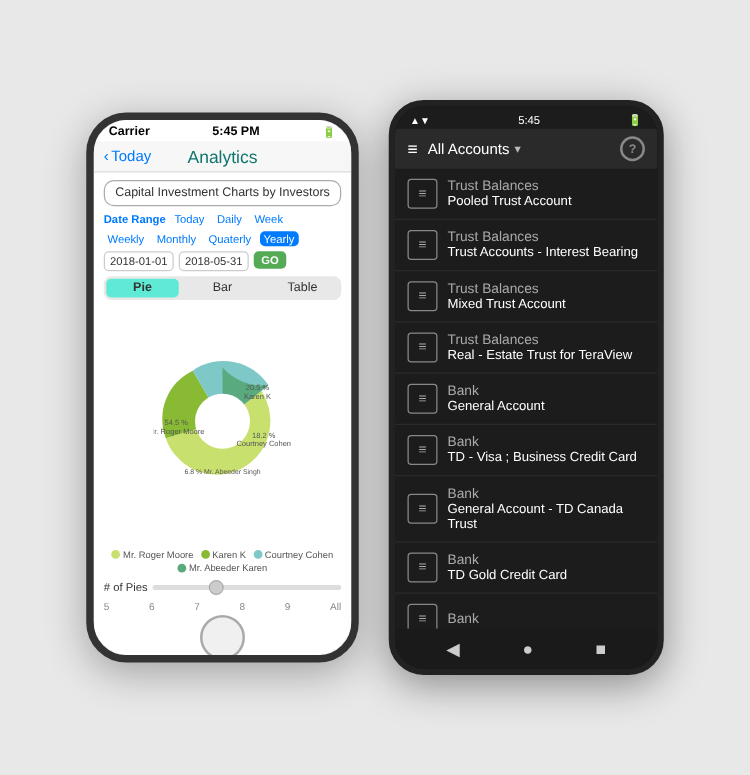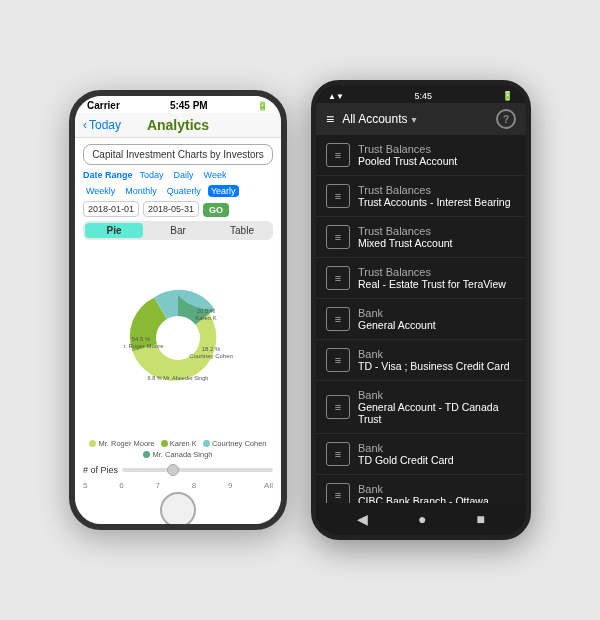--- a/index.html
+++ b/index.html
@@ -64,41 +64,41 @@
       padding: 4px 8px;
       display: flex;
       align-items: center;
       justify-content: center;
       position: relative;
     }
     .ios-nav-back {
       position: absolute; left: 8px;
       color: #007aff; font-size: 12px; display: flex; align-items: center; gap: 2px;
     }
-    .ios-nav-title { font-size: 14px; font-weight: 700; color: #4d7c0f; }
+    .ios-nav-title { font-size: 14px; font-weight: 400; color: #0f766e; }
     .ios-content { flex: 1; overflow: hidden; padding: 6px 8px; display: flex; flex-direction: column; gap: 4px; }
     .chart-selector-btn {
       border: 1px solid #aaa; border-radius: 8px;
       padding: 4px 8px; font-size: 10px; color: #333;
       text-align: center; background: #fff;
     }
     .date-range-row {
       display: flex; gap: 4px; align-items: center;
     }
     .date-range-label { font-size: 9px; color: #007aff; font-weight: 600; }
     .date-btn { font-size: 9px; color: #007aff; padding: 1px 3px; }
     .period-row {
       display: flex; gap: 4px; align-items: flex-start;
     }
     .period-btn { font-size: 9px; color: #007aff; padding: 1px 3px; }
     .period-btn.active {
       background: #007aff; color: #fff; border-radius: 4px;
     }
     .date-input-row {
-      display: flex; align-items: flex-end; gap: 4px;
+      display: flex; align-items: flex-start; gap: 4px;
     }
     .date-input {
       border: 1px solid #ccc; border-radius: 4px;
       font-size: 9px; padding: 2px 4px; color: #333;
     }
     .go-btn {
       background: #5a5; color: #fff; border-radius: 4px;
       font-size: 9px; padding: 2px 6px; font-weight: 600;
     }
     .chart-type-row {
@@ -313,21 +313,21 @@
         <div class="legend-item">
           <div class="legend-dot" style="background:#88bb33;"></div>
           <span>Karen K</span>
         </div>
         <div class="legend-item">
           <div class="legend-dot" style="background:#7ec8c8;"></div>
           <span>Courtney Cohen</span>
         </div>
         <div class="legend-item">
           <div class="legend-dot" style="background:#5aaa80;"></div>
-          <span>Mr. Canada Singh</span>
+          <span>Mr. Abeeder Karen</span>
         </div>
       </div>
 
       <div class="slider-row">
         <span class="slider-label"># of Pies</span>
         <div class="slider-track">
           <div class="slider-thumb"></div>
         </div>
       </div>
       <div class="slider-numbers">
@@ -442,21 +442,20 @@
           <span class="list-text-top">Bank</span>
           <span class="list-text-bottom">TD Gold Credit Card</span>
         </div>
       </div>
       <div class="list-item">
         <div class="list-icon">
             <span class="list-icon-inner">≡</span>
           </div>
         <div class="list-text">
           <span class="list-text-top">Bank</span>
-          <span class="list-text-bottom">CIBC Bank Branch - Ottawa</span>
         </div>
       </div>
 
     </div>
 
     <div class="android-nav-bar">
       <span class="nav-btn">◀</span>
       <span class="nav-btn">●</span>
       <span class="nav-btn">■</span>
     </div>

